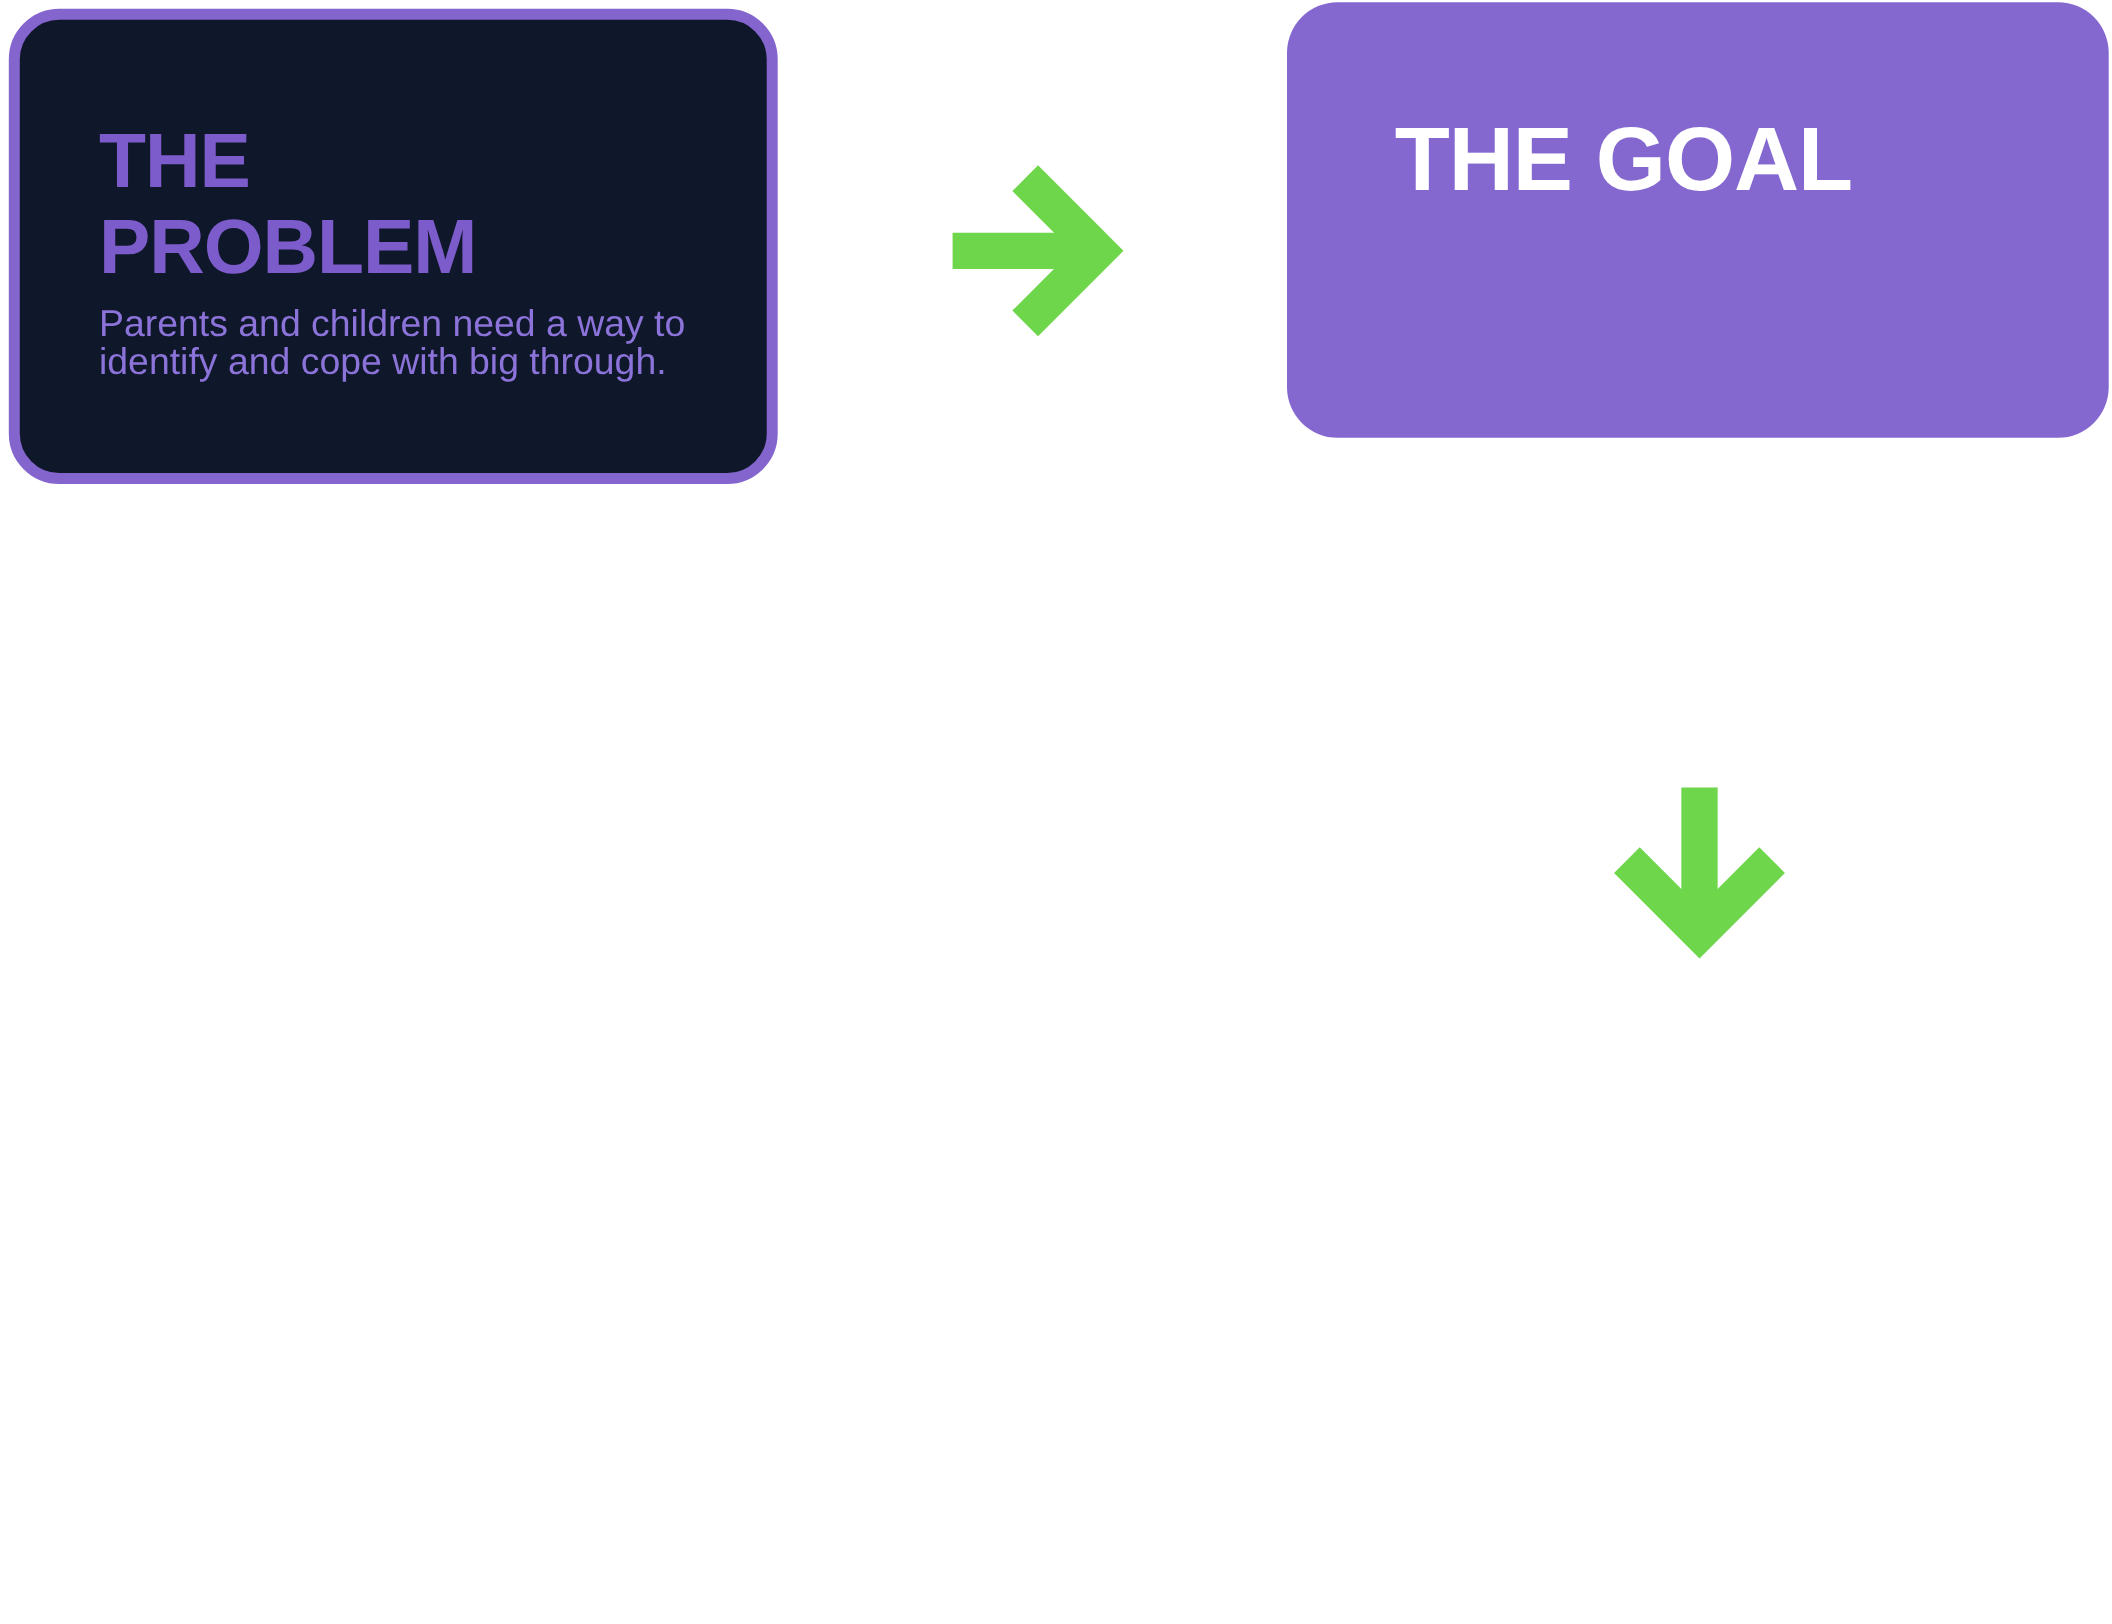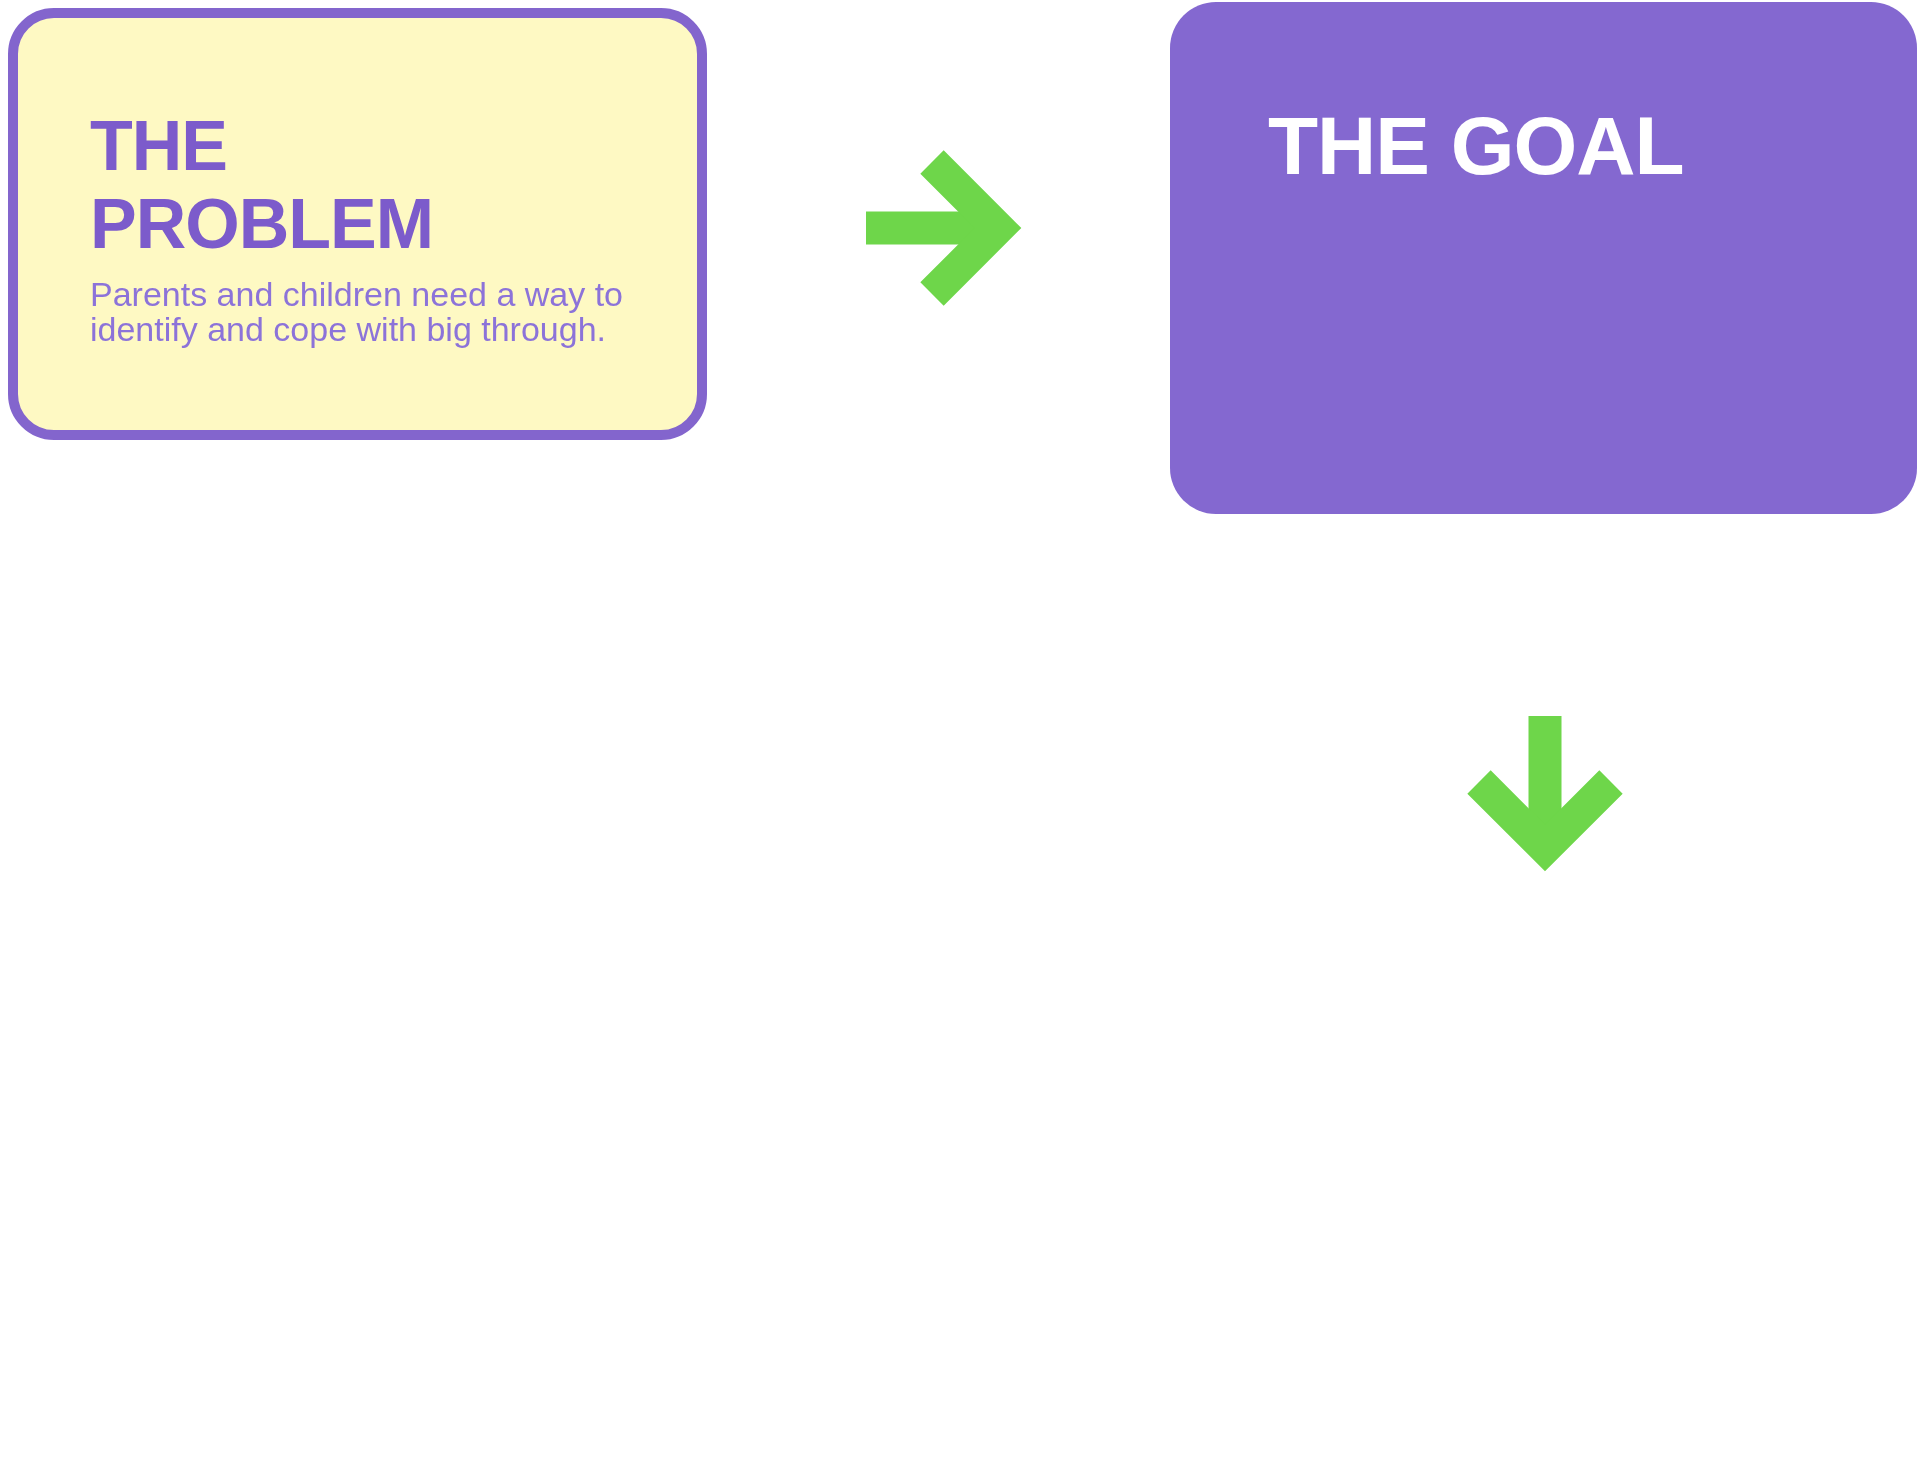--- a/index.html
+++ b/index.html
@@ -14,21 +14,21 @@
     background: var(--canvas-bg, #ffffff);
     font-family: "Liberation Sans", "DejaVu Sans", sans-serif;
     overflow: hidden;
   }
   .card {
     position: absolute;
     box-sizing: border-box;
     border-radius: 46px;
   }
   .card.outlined {
-    background: #fef9c3;
+    background: #0f172a;
     border: 10px solid var(--purple-border, #8365CD);
   }
   .card.filled {
     background: var(--purple-fill, #8468D0);
     border: none;
   }
   .card h2 {
     margin: 0;
     white-space: pre-line;
     font-weight: 700;
@@ -55,21 +55,21 @@
     margin: 14px 0 0 72px;
     width: 560px;
     font-size: 34px;
     line-height: 35px;
     color: var(--purple-body, #8C73D9);
   }
 
   
   .card.goal {
     left: 1170px; top: 2px;
-    width: 747px; height: 512px;
+    width: 747px; height: 396px;
   }
   .card.goal h2 {
     margin: 99px 0 0 98px;
     font-size: 82px;
     line-height: 90px;
     color: var(--goal-title-text, #FFFFFF);
   }
   .card.goal p {
     margin: 3px 0 0 100px;
     width: 630px;

